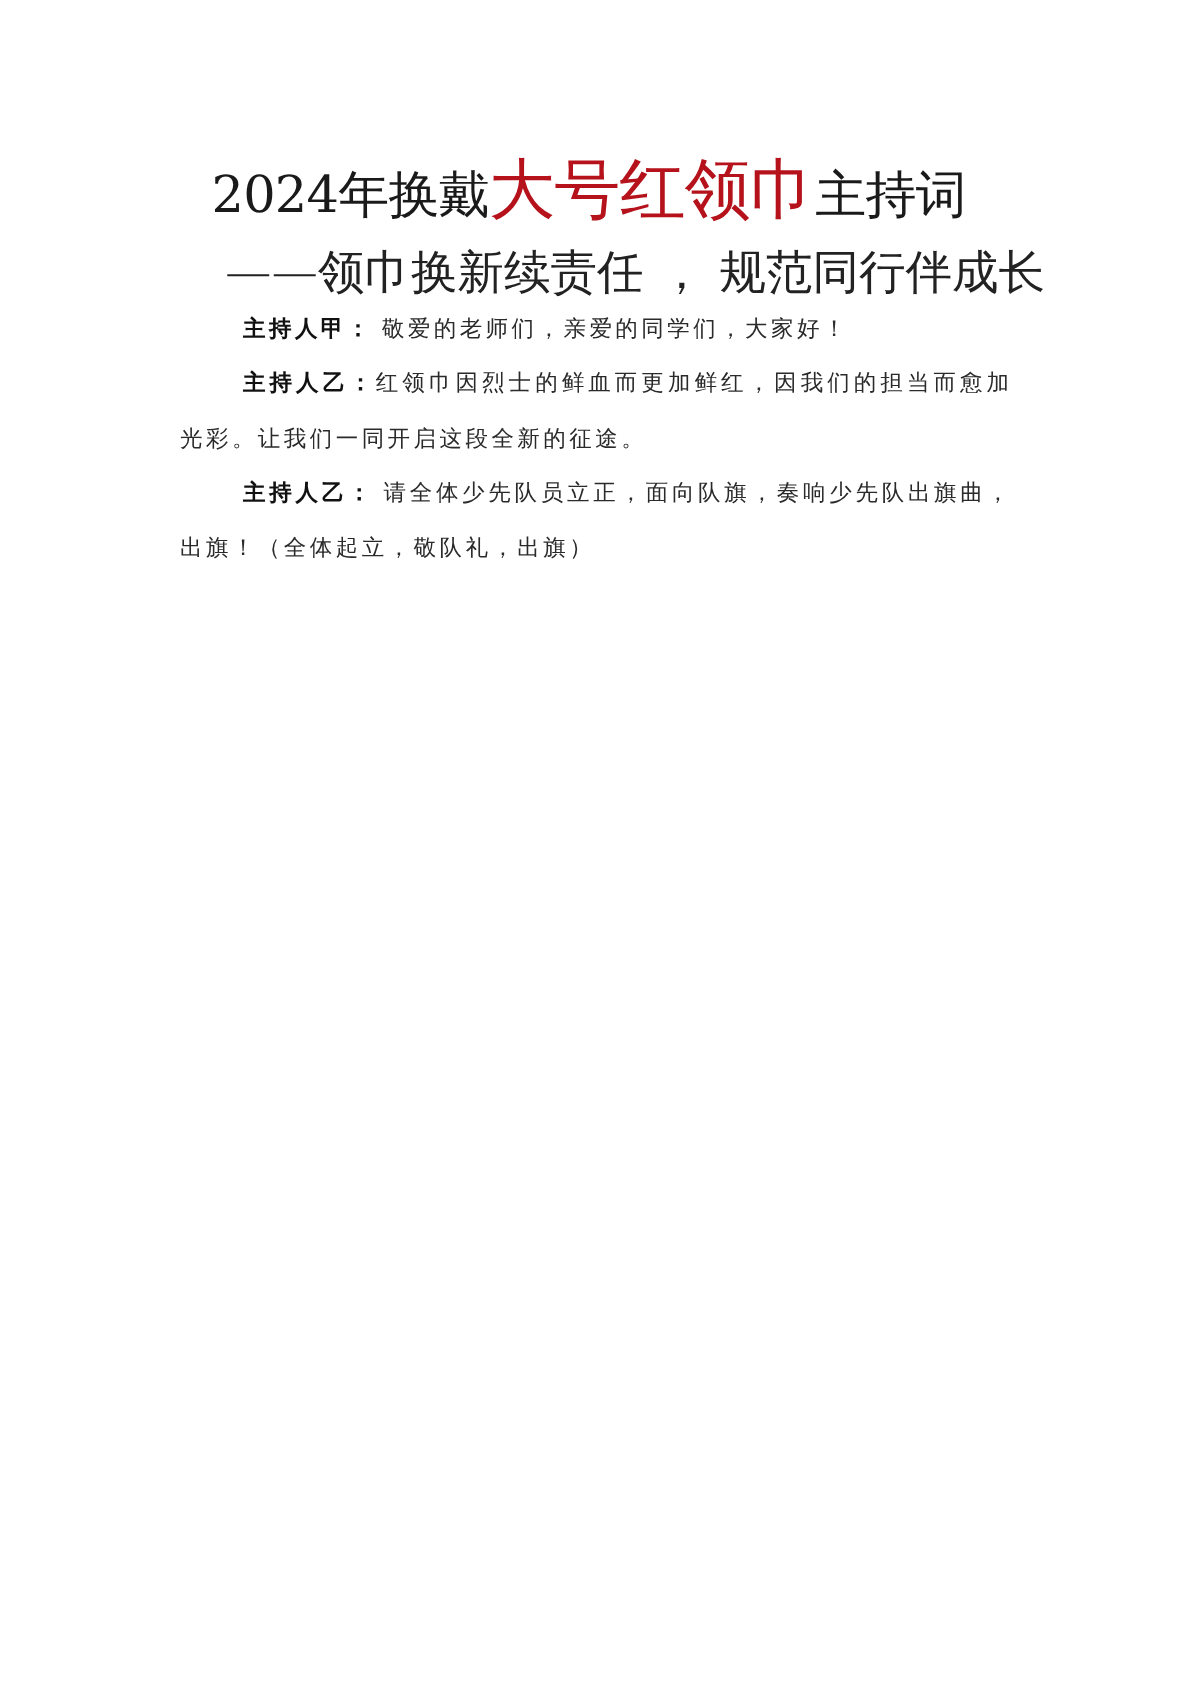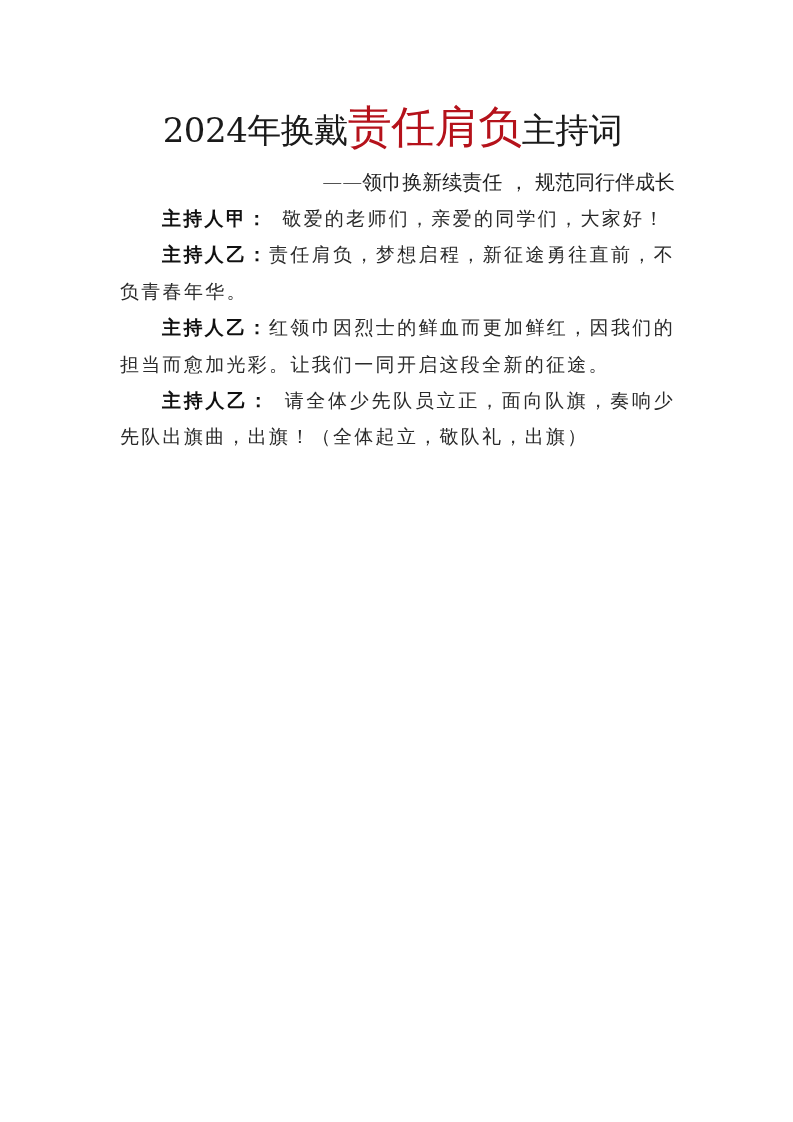--- a/index.html
+++ b/index.html
@@ -28,65 +28,64 @@
       height: 54px;
       white-space: nowrap;
       letter-spacing: -0.5px;
       margin-left: -10px;
     }
     .title .red {
       color: #b5121b;
       font-size: 44px;
     }
     .subtitle {
-      text-align: right;
-      font-size: 20px;
+      text-align: center;
+      font-size: 31px;
       line-height: 36px;
       margin-top: 10px;
       margin-left: 30px;
       white-space: nowrap;
       font-family: "DejaVu Sans", "Liberation Sans", sans-serif;
       font-weight: 300;
       color: #222;
     }
     .body {
       margin-top: 2px;
-      font-size: 19px;
+      font-size: 15px;
       line-height: 36.4px;
       letter-spacing: 2.3px;
-      font-family: Liberation Mono, monospace;
+      font-family: Liberation Serif, serif;
       color: #2a2a2a;
     }
     .para {
       text-indent: 42px;
       margin: 0;
       text-align: justify;
     }
     .speaker {
       font-weight: bold;
       color: #111;
     }
     .bold {
       font-weight: bold;
       color: #111;
     }
   </style>
 </head>
 <body>
 
 <div class="page">
-  <div class="title"><span>2024年换戴</span><span class="red">责任肩负</span><span>主持词</span></div>
+  <div class="title"><span>2024年换戴</span><span class="red">大号红领巾</span><span>主持词</span></div>
 
   <div class="subtitle">——领巾换新续责任 ， 规范同行伴成长</div>
 
   <div class="body">
     <p class="para"><span class="speaker">主持人甲：</span><span> 敬爱的老师们，亲爱的同学们，大家好！</span></p>
 
 
-    <p class="para"><span class="speaker">主持人乙：</span><span>责任肩负，梦想启程，新征途勇往直前，不负青春年华。</span></p>
 
 
 
 
     <p class="para"><span class="speaker">主持人乙：</span><span>红领巾因烈士的鲜血而更加鲜红，因我们的担当而愈加光彩。让我们一同开启这段全新的征途。</span></p>
 
 
     <p class="para"><span class="speaker">主持人乙：</span><span> 请全体少先队员立正，面向队旗，奏响少先队出旗曲，出旗！（全体起立，敬队礼，出旗）</span></p>
   </div>
 </div>

